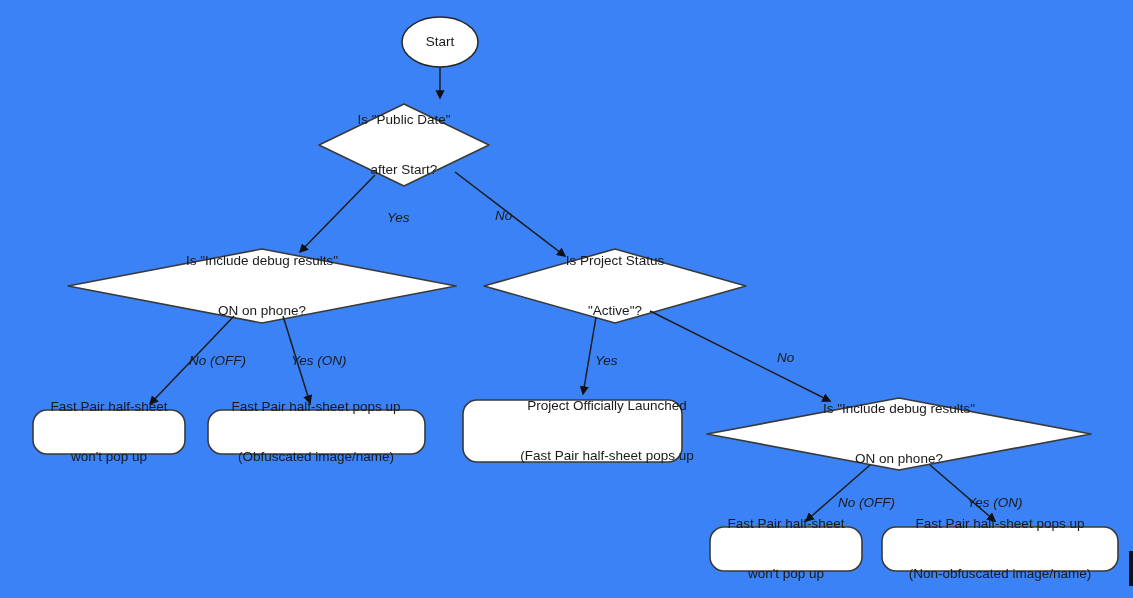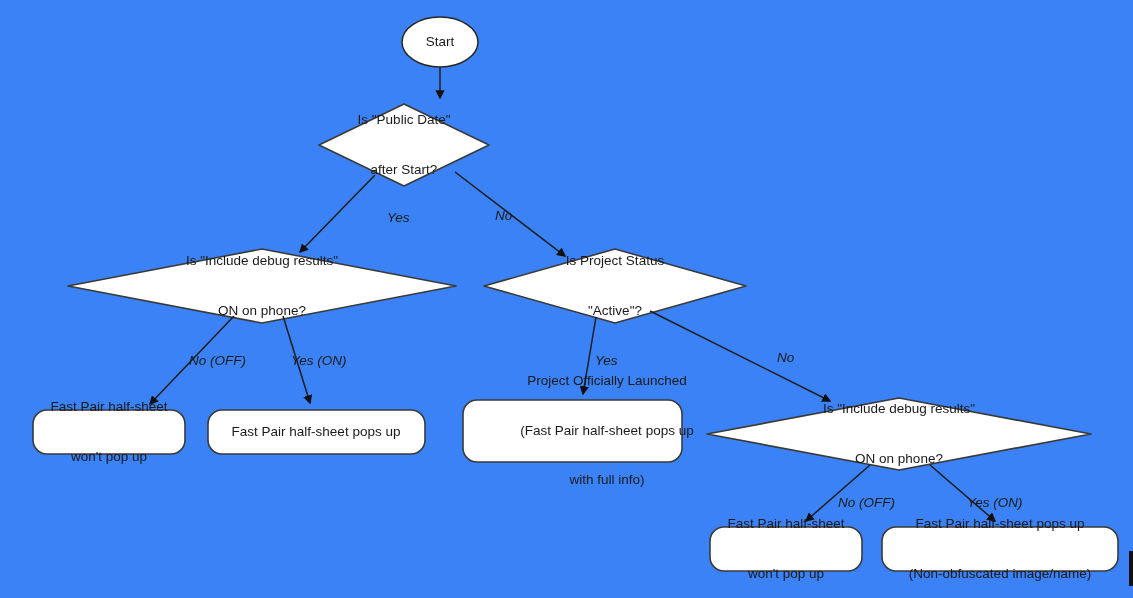--- a/index.html
+++ b/index.html
@@ -144,26 +144,26 @@
     <div>ON on phone?</div>
   </div>
 
   <div class="node-text tl" style="left:109px; top:432px;">
     <div>Fast Pair half-sheet</div>
     <div>won't pop up</div>
   </div>
 
   <div class="node-text tl" style="left:316px; top:432px;">
     <div>Fast Pair half-sheet pops up</div>
+    <div>(Obfuscated image/name)</div>
   </div>
 
   <div class="node-text tl" style="left:600px; top:431px;margin-left:7px;">
     <div>Project Officially Launched</div>
     <div>(Fast Pair half-sheet pops up</div>
-    <div>with full info)</div>
   </div>
 
   <div class="node-text tl" style="left:786px; top:549px;">
     <div>Fast Pair half-sheet</div>
     <div>won't pop up</div>
   </div>
 
   <div class="node-text tl" style="left:1000px; top:549px;">
     <div>Fast Pair half-sheet pops up</div>
     <div>(Non-obfuscated image/name)</div>

